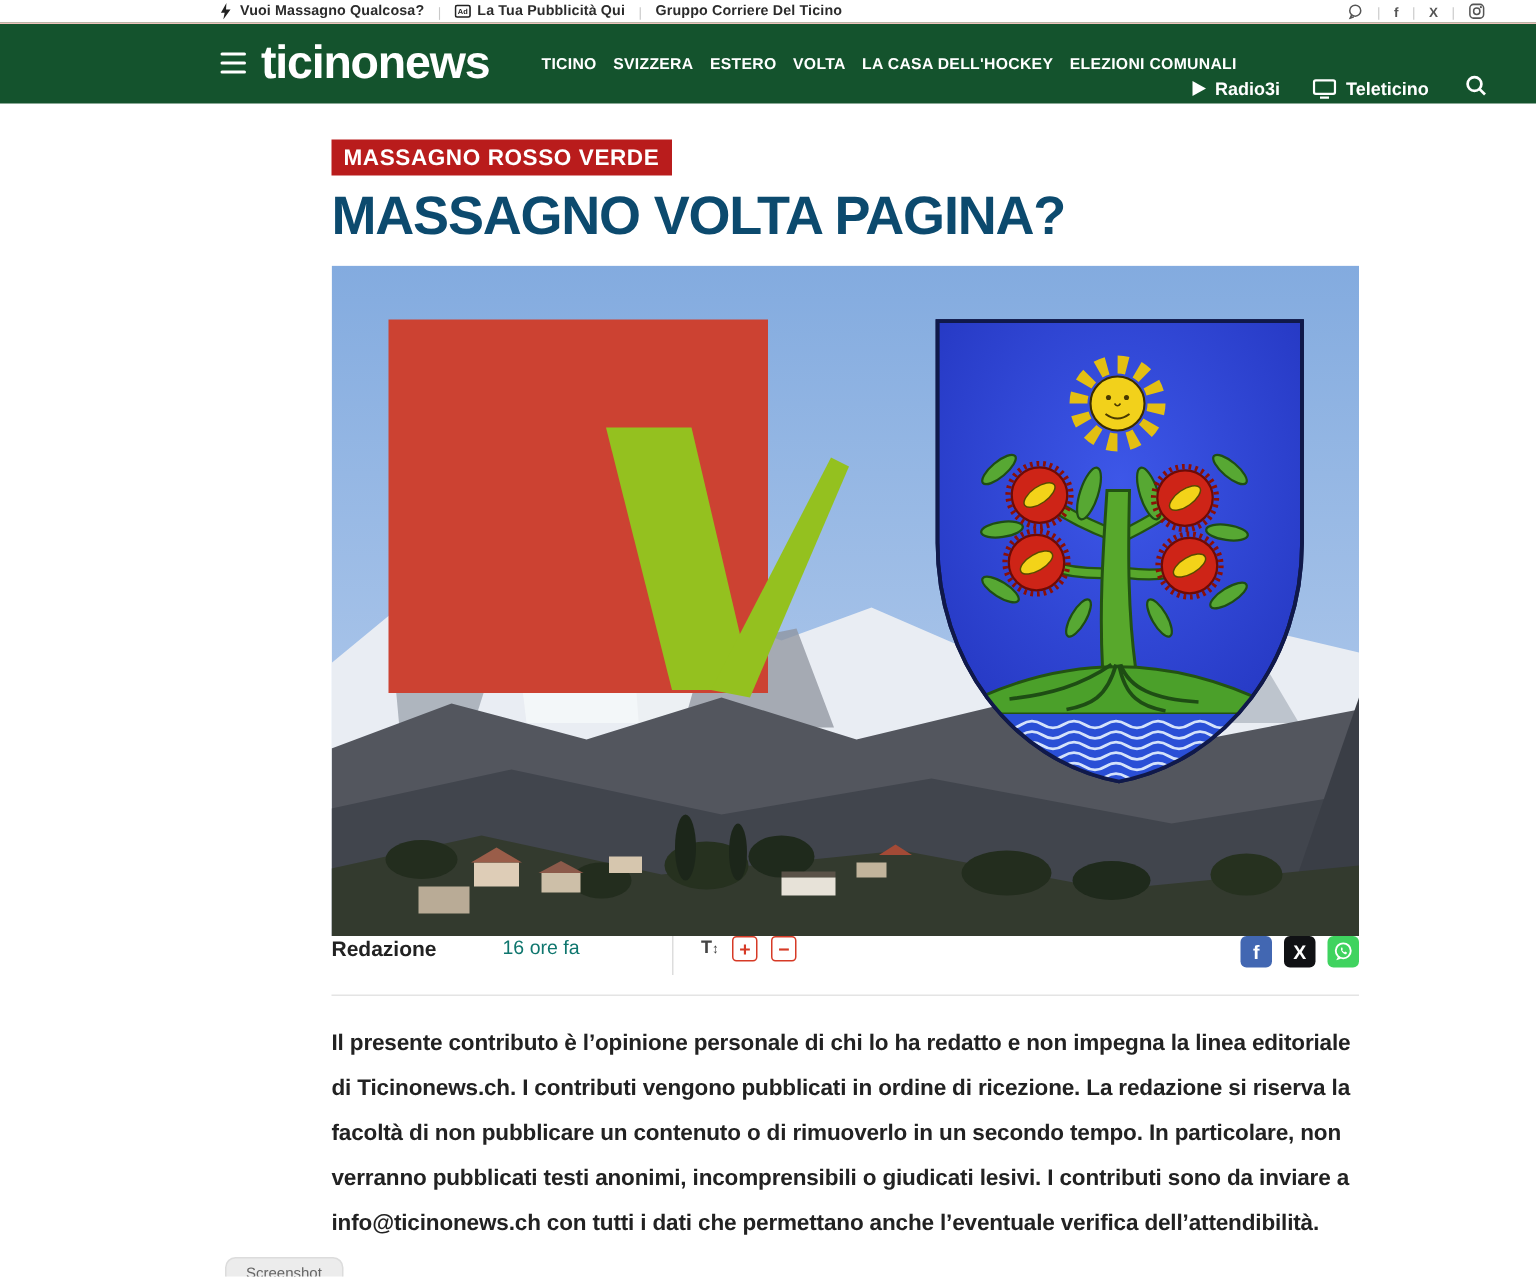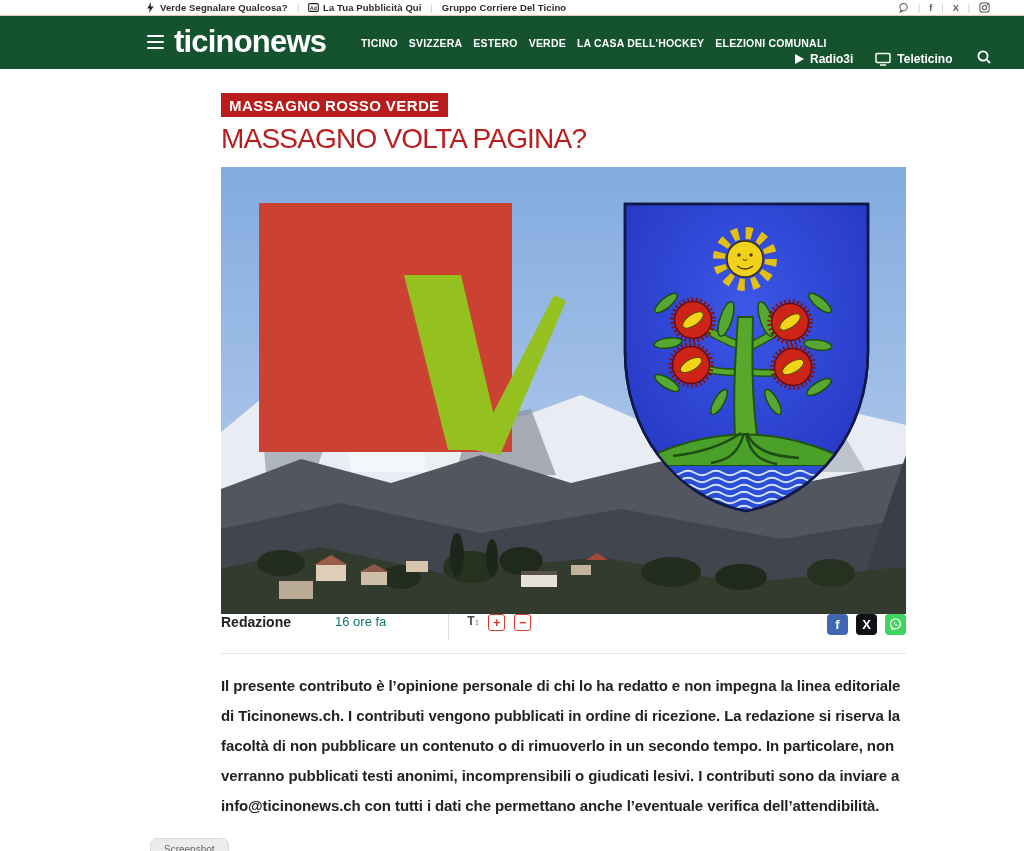--- a/index.html
+++ b/index.html
@@ -36,22 +36,22 @@
   .nav-media { display:flex; align-items:center; gap:6px; color:#fff; font-size:12px;
     font-weight:bold; text-decoration:none; cursor:pointer; }
   .play-tri { width:0; height:0; border-left:9px solid #fff;
     border-top:5.5px solid transparent; border-bottom:5.5px solid transparent; }
   .search-btn { background:none; border:none; cursor:pointer; margin-left:2px; }
 
   
   .article { position:absolute; left:221px; top:85px; width:685px; }
   .badge { display:inline-block; margin-top:8px; background:#b91c1c; color:#fff;
     font-size:15px; font-weight:bold; letter-spacing:.4px; padding:4px 8px 3px; }
-  h1.title { margin-top:6px; font-size:28px; font-weight:400; letter-spacing:-.8px;
-    color:#b91c1c; }
+  h1.title { margin-top:6px; font-size:36px; font-weight:700; letter-spacing:-.8px;
+    color:#0c4a6e; }
   figure.hero { margin-top:12px; width:685px; height:447px; overflow:hidden; }
   figure.hero svg { display:block; }
 
   .byline { height:40px; display:flex; align-items:flex-start; border-bottom:1px solid #e4e4e4; }
   .author { font-size:14px; font-weight:bold; color:#222; }
   .time { font-size:13px; color:#0f766e; margin-left:44px; }
   .vdiv { width:1px; height:26px; background:#ddd; margin-left:62px; }
   .tsize { margin-left:18px; font-size:12px; font-weight:bold; color:#444; }
   .tsize .arr { font-size:9px; }
   .szbtn { width:17px; height:17px; border:1.6px solid #d63a26; border-radius:3px;
@@ -75,21 +75,21 @@
 </style>
 </head>
 <body>
 
 <div class="utilbar">
   <div class="utilbar-left">
     <a class="utillink">
       <svg class="mini-icon" viewBox="0 0 12 12">
           <polygon points="6.5,0 2.5,7 5.2,7 4.2,12 9.5,4.8 6.2,4.8" fill="#222"></polygon>
         </svg>
-      <span>Verde Segnalare Qualcosa?</span>
+      <span>Vuoi Massagno Qualcosa?</span>
     </a>
     <span class="sep">|</span>
     <a class="utillink">
       <svg class="mini-icon" viewBox="0 0 12 12">
           <rect x="0.7" y="1.8" width="10.6" height="8.4" rx="1.2" fill="none" stroke="#222" stroke-width="1.2"></rect>
           <text x="6" y="8.2" font-size="5.4" font-weight="bold" fill="#222" text-anchor="middle">Ad</text>
         </svg>
       <span>La Tua Pubblicità Qui</span>
     </a>
     <span class="sep">|</span>
@@ -123,21 +123,21 @@
   <button class="hamburger">
       <i></i>
       <i></i>
       <i></i>
     </button>
   <div class="logo">ticinonews</div>
   <nav class="mainnav">
     <a>TICINO</a>
     <a>SVIZZERA</a>
     <a>ESTERO</a>
-    <a>VERDE</a>
+    <a>VOLTA</a>
     <a>LA CASA DELL'HOCKEY</a>
     <a>ELEZIONI COMUNALI</a>
   </nav>
   <div class="nav-right">
     <a class="nav-media">
       <span class="play-tri"></span>
       <span>Radio3i</span>
     </a>
     <a class="nav-media">
       <svg width="16" height="14" viewBox="0 0 16 14">

